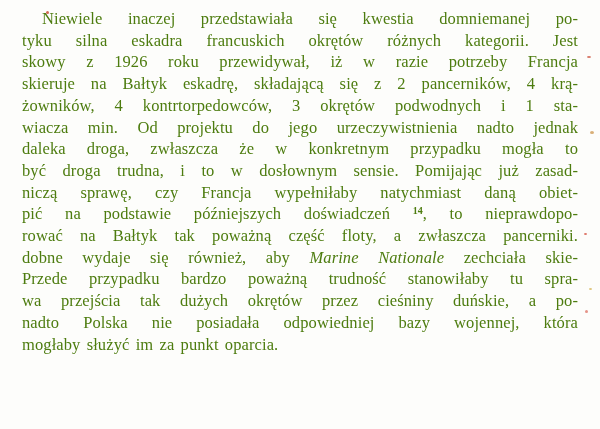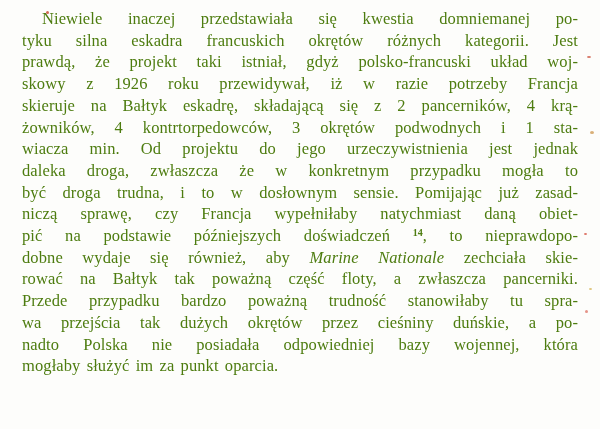--- a/index.html
+++ b/index.html
@@ -53,31 +53,30 @@
   .speck.s5 { left: 589px; top: 288px; width: 3px; height: 2px; background: #c9a02a; opacity: .6; }
   .speck.s6 { left: 585px; top: 310px; width: 3px; height: 3px; background: #d23c2a; opacity: .55; }
 </style>
 </head>
 <body>
 
 <div class="page">
   <div class="textblock">
     <div class="line first"><span>Niewiele inaczej przedstawiała się kwestia domniemanej po-</span></div>
     <div class="line"><span>tyku silna eskadra francuskich okrętów różnych kategorii. Jest</span></div>
-    <div class="line"><span>prawdą, że projekt taki istniał, gdyż polsko-francuski układ woj-</span></div>
     <div class="line"><span>skowy z 1926 roku przewidywał, iż w razie potrzeby Francja</span></div>
     <div class="line"><span>skieruje na Bałtyk eskadrę, składającą się z 2 pancerników, 4 krą-</span></div>
     <div class="line"><span>żowników, 4 kontrtorpedowców, 3 okrętów podwodnych i 1 sta-</span></div>
-    <div class="line"><span>wiacza min. Od projektu do jego urzeczywistnienia jest jednak</span></div>
+    <div class="line"><span>wiacza min. Od projektu do jego urzeczywistnienia nadto jednak</span></div>
     <div class="line"><span>daleka droga, zwłaszcza że w konkretnym przypadku mogła to</span></div>
     <div class="line"><span>być droga trudna, i to w dosłownym sensie. Pomijając już zasad-</span></div>
     <div class="line"><span>niczą sprawę, czy Francja wypełniłaby natychmiast daną obiet-</span></div>
     <div class="line"><span>pić na podstawie późniejszych doświadczeń </span><sup class="fnref">14</sup><span>, to nieprawdopo-</span></div>
+    <div class="line"><span>rować na Bałtyk tak poważną część floty, a zwłaszcza pancerniki.</span></div>
     <div class="line"><span>dobne wydaje się również, aby </span><i class="emph">Marine Nationale</i><span> zechciała skie-</span></div>
-    <div class="line"><span>rować na Bałtyk tak poważną część floty, a zwłaszcza pancerniki.</span></div>
     <div class="line"><span>Przede przypadku bardzo poważną trudność stanowiłaby tu spra-</span></div>
     <div class="line"><span>wa przejścia tak dużych okrętów przez cieśniny duńskie, a po-</span></div>
     <div class="line"><span>nadto Polska nie posiadała odpowiedniej bazy wojennej, która</span></div>
     <div class="line last"><span>mogłaby służyć im za punkt oparcia.</span></div>
   </div>
 
   <div class="speck s1"></div>
   <div class="speck s2"></div>
   <div class="speck s3"></div>
   <div class="speck s4"></div>

